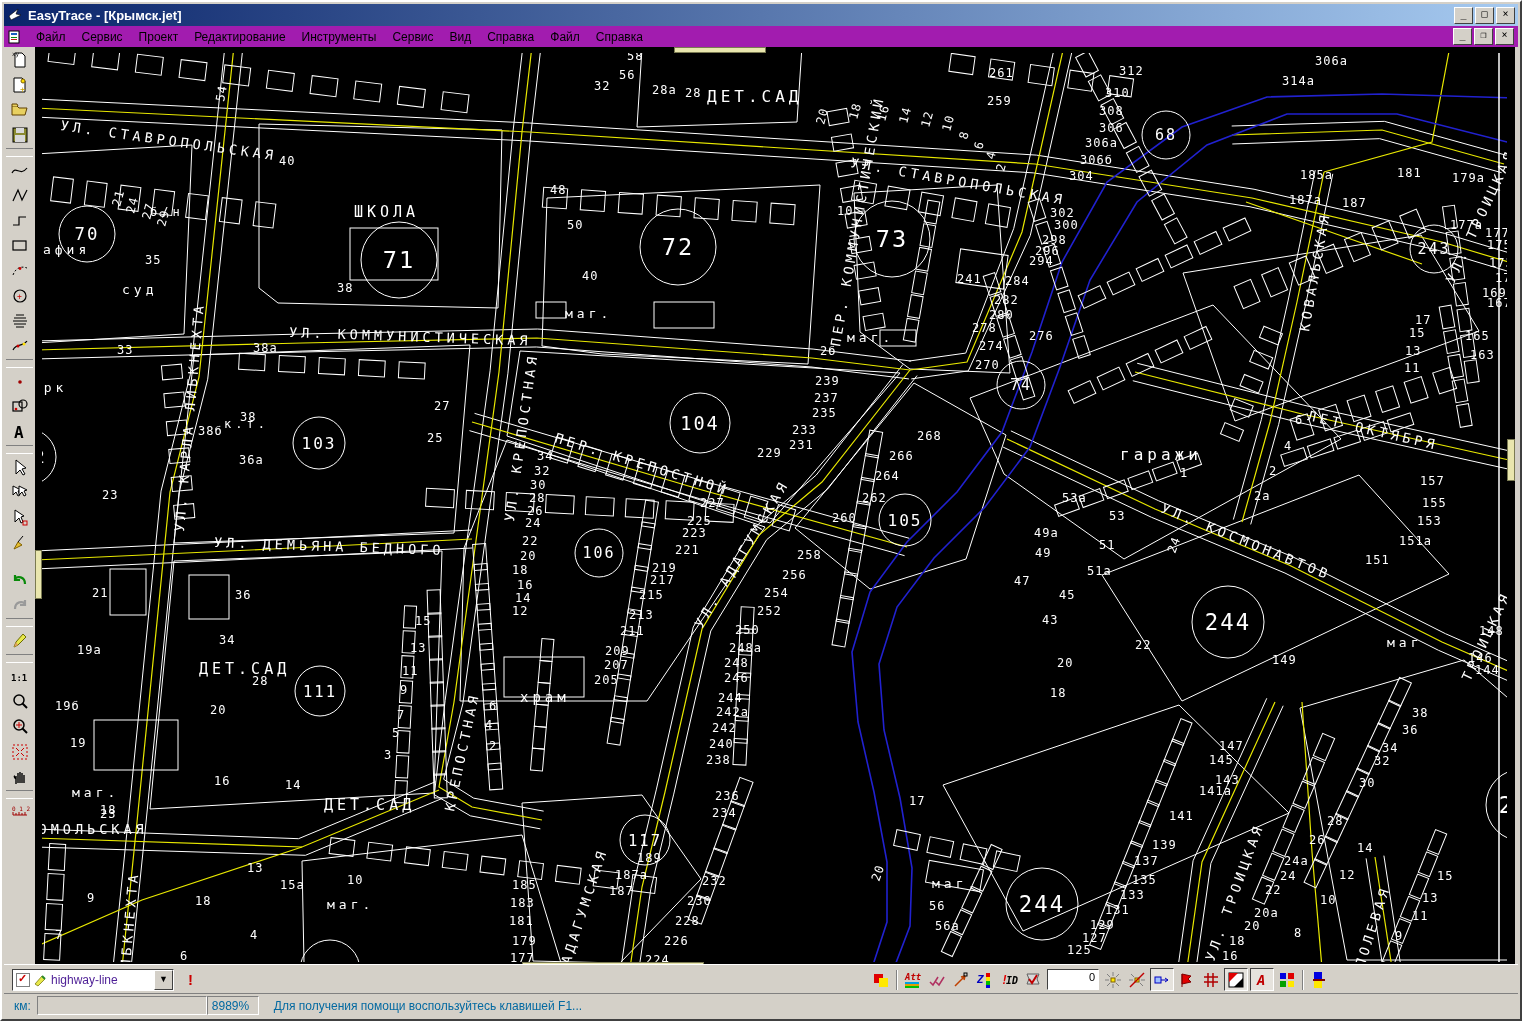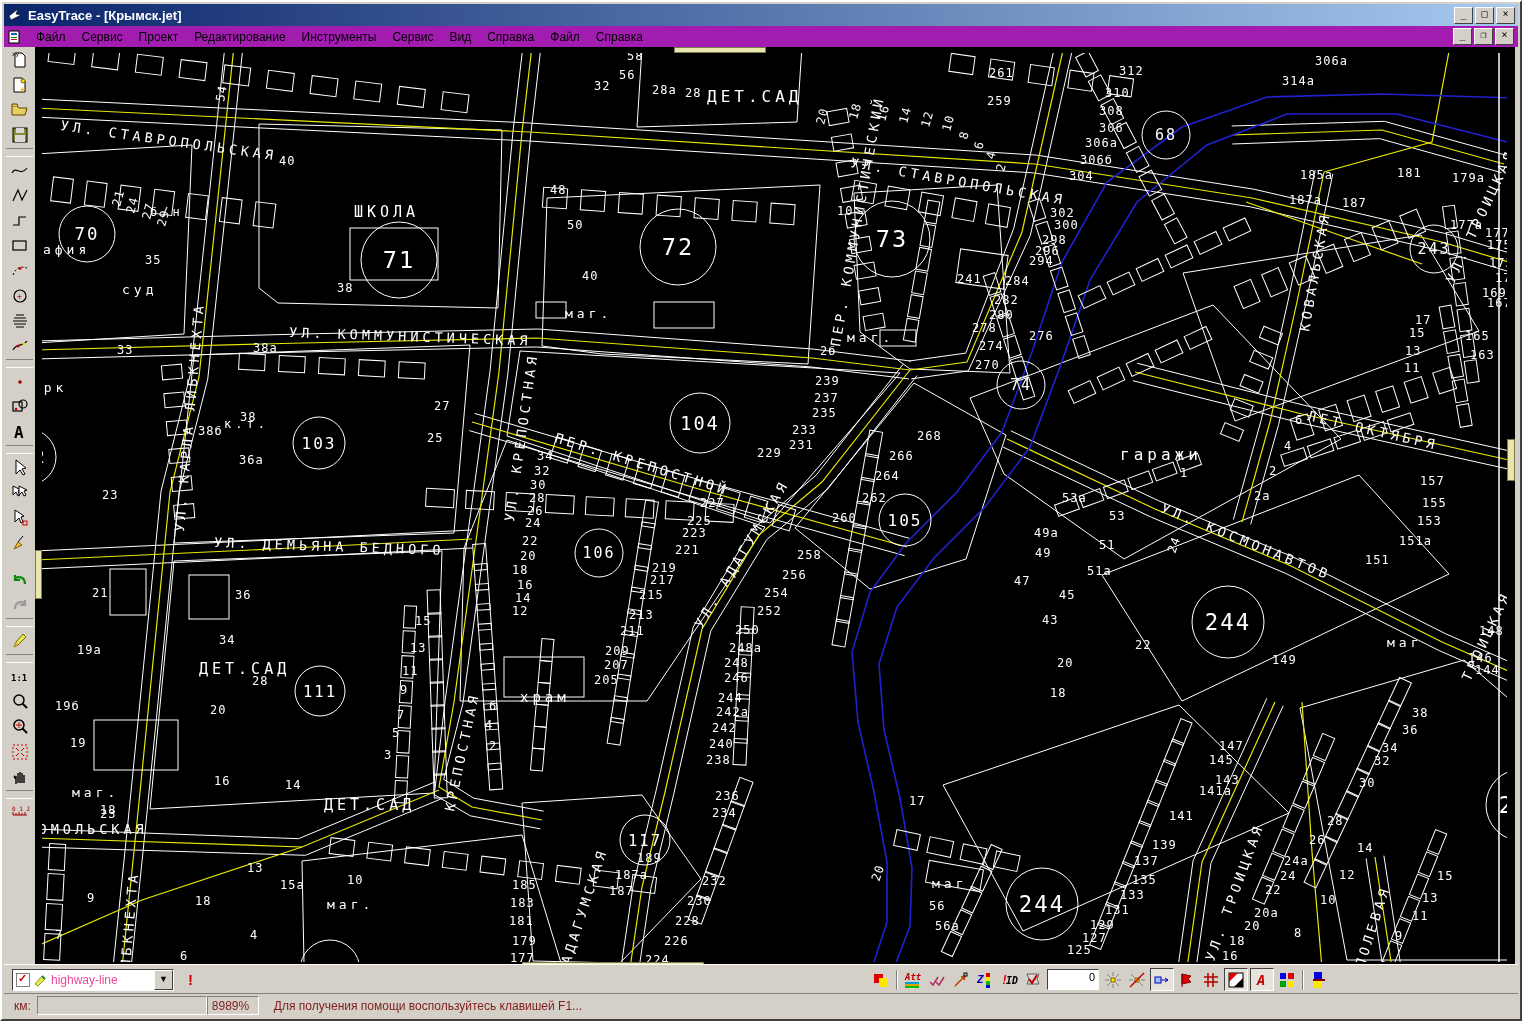--- a/index.html
+++ b/index.html
@@ -22,29 +22,29 @@
   
   #canvas{position:absolute;left:33px;top:45px;width:1480px;height:921px;background:#000;overflow:hidden;}
   #mapsvg{position:absolute;left:0;top:0;}
   .scrollstrip{position:absolute;background:#000;}
   .thumb{position:absolute;background:#e9e6ae;border:1px solid #7a7a52;}
   
   #bottomtb{position:absolute;left:2px;right:2px;bottom:25px;height:29px;background:#D4D0C8;border-top:1px solid #fff;display:flex;align-items:center;}
   #layercombo{display:flex;align-items:center;width:160px;height:20px;background:#fff;border:1px solid;border-color:#404040 #fff #fff #404040;margin-left:8px;}
   #layercombo .cbx{width:12px;height:12px;background:#fff;border:1px solid #808080;margin:0 3px;position:relative;}
   #layercombo .cbx:after{content:"✓";color:#cc0000;font-size:11px;position:absolute;left:1px;top:-2px;font-weight:bold;}
-  #layercombo .val{font-size:12px;color:#ec4899;flex:1;padding-left:2px;white-space:nowrap;overflow:hidden;}
+  #layercombo .val{font-size:12px;color:#4c1d95;flex:1;padding-left:2px;white-space:nowrap;overflow:hidden;}
   #layercombo .drop{width:17px;height:18px;background:#D4D0C8;border:1px solid;border-color:#fff #404040 #404040 #fff;text-align:center;font-size:9px;line-height:16px;}
   .warnbtn{color:#cc0000;font-weight:bold;font-size:15px;padding:0 8px;margin-left:6px;}
   .rsep{width:1px;height:20px;background:#808080;border-right:1px solid #fff;margin:0 3px;}
   .ibtn{width:22px;height:21px;display:flex;align-items:center;justify-content:center;margin:0 1px;font-style:italic;}
   .ibtn.pressed{border:1px solid;border-color:#404040 #fff #fff #404040;background:#e6e3dd;}
   .numfield{width:44px;height:17px;background:#fff;border:1px solid;border-color:#404040 #fff #fff #404040;font-size:11px;text-align:right;padding:1px 3px;margin:0 2px;}
   
-  #statusbar{position:absolute;left:2px;right:2px;bottom:2px;height:23px;background:#D4D0C8;display:flex;align-items:center;font-size:12px;color:#7f1d1d;border-top:1px solid #808080;}
+  #statusbar{position:absolute;left:2px;right:2px;bottom:2px;height:23px;background:#D4D0C8;display:flex;align-items:center;font-size:12px;color:#0369a1;border-top:1px solid #808080;}
   .sfield{height:17px;border:1px solid;border-color:#808080 #fff #fff #808080;background:#D4D0C8;margin:0 0;display:flex;align-items:center;padding:0 4px;}
   svg text{font-family:"DejaVu Sans Mono",monospace;}
 </style>
 </head>
 <body>
 
 <div id="win">
   <div id="titlebar">
     <div class="appico">
       <svg width="16" height="16">

